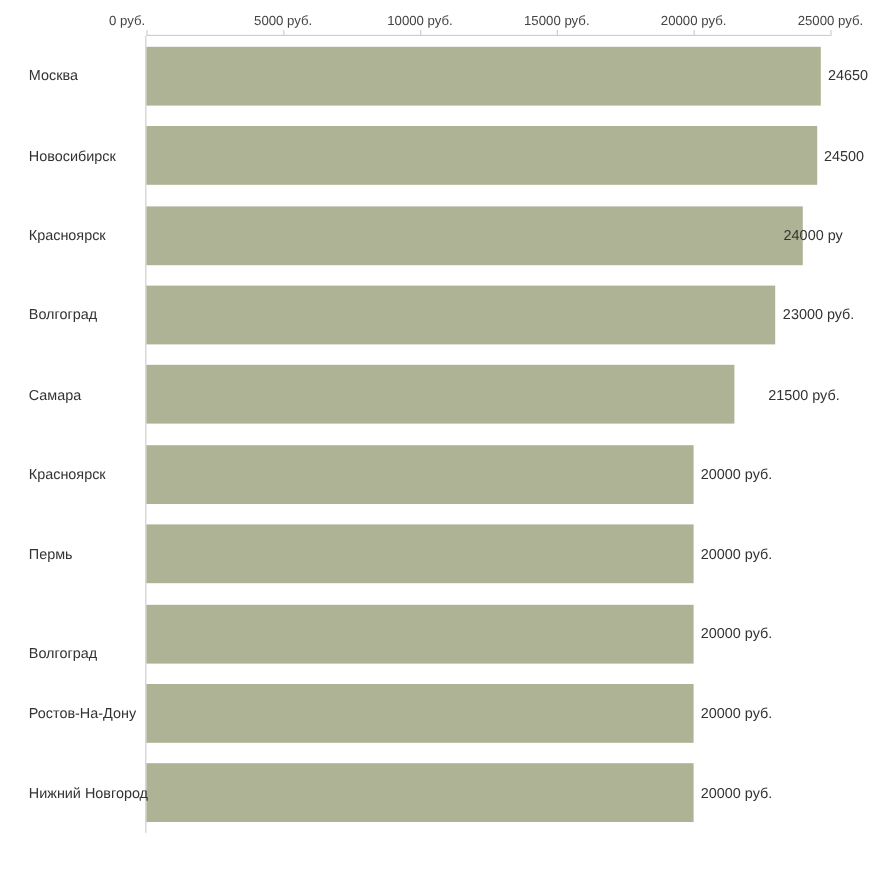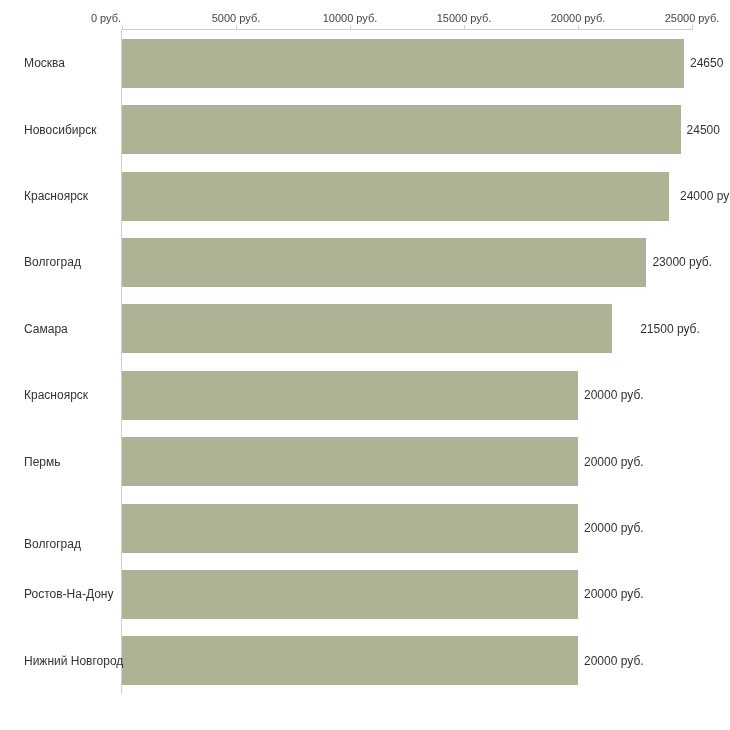--- a/index.html
+++ b/index.html
@@ -117,21 +117,21 @@
         <div class="bar-value" style="left: 562.02px;">24650</div>
         <div class="cat-label-wrap" style="left: -122px;">Москва</div>
       </div>
       <div class="row" style="top: 75.1px; height: 49px;">
         <div class="bar" style="width: 558.6px; background: rgb(174, 179, 149);"></div>
         <div class="bar-value" style="left: 558.6px;">24500</div>
         <div class="cat-label-wrap" style="left: -122px;">Новосибирск</div>
       </div>
       <div class="row" style="top: 141.5px; height: 49px;">
         <div class="bar" style="width: 547.2px; background: rgb(174, 179, 149);"></div>
-        <div class="bar-value" style="left: 525px; margin-left: 27px;">24000 ру</div>
+        <div class="bar-value" style="left: 525px;">24000 ру</div>
         <div class="cat-label-wrap" style="left: -122px;">Красноярск</div>
       </div>
       <div class="row" style="top: 207.9px; height: 49px;">
         <div class="bar" style="width: 524.4px; background: rgb(174, 179, 149);"></div>
         <div class="bar-value" style="left: 524.4px;">23000 руб.</div>
         <div class="cat-label-wrap" style="left: -122px;">Волгоград</div>
       </div>
       <div class="row" style="top: 274.3px; height: 49px;">
         <div class="bar" style="width: 490.2px; background: rgb(174, 179, 149);"></div>
         <div class="bar-value" style="left: 490.2px; padding-left: 28px;">21500 руб.</div>

